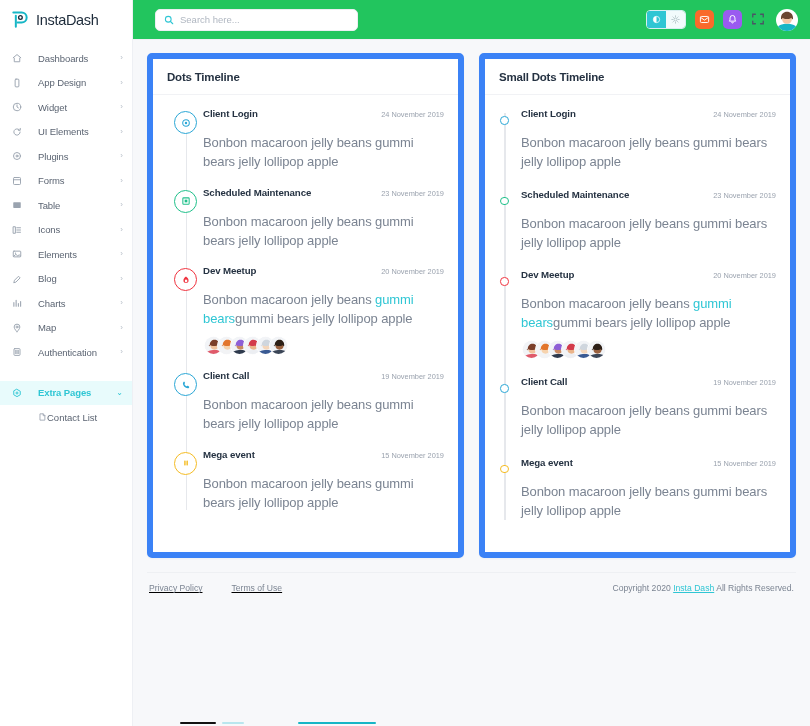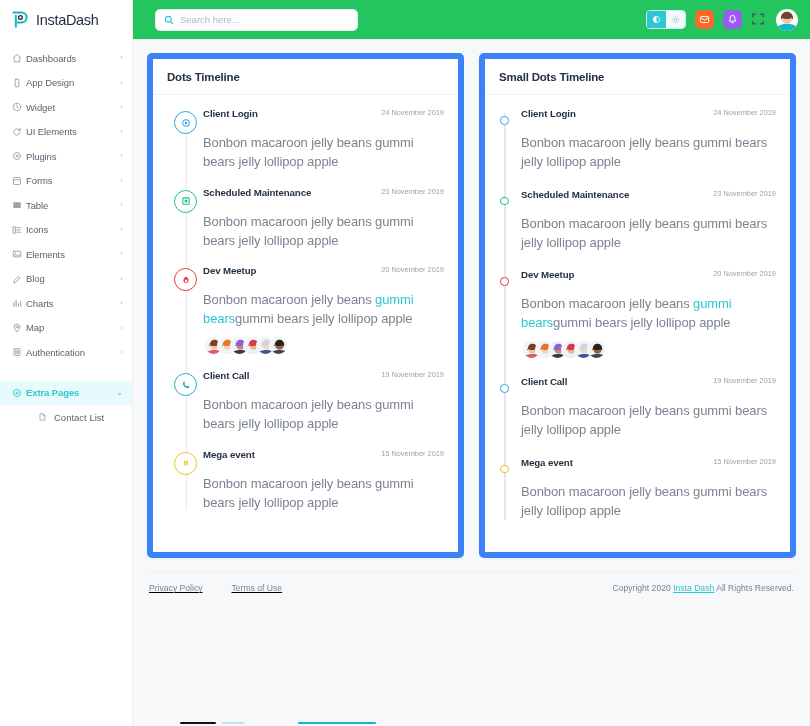--- a/index.html
+++ b/index.html
@@ -20,39 +20,39 @@
   .brand {
     height:40px; display:flex; align-items:center; padding-left:10px; gap:6px;
   }
   .logo-mark { width:20px; height:20px; flex:none; }
   .logo-text {
     font-size:14.5px; font-weight:normal; color:#1d2b3a; letter-spacing:-0.3px;
   }
   .nav { padding-top:6px; }
   .nav-item {
     display:flex; align-items:center; height:24.5px; padding:0 9px 0 12px;
-    gap:4px; cursor:pointer; position:relative;
+    gap:16px; cursor:pointer; position:relative;
   }
   .nav-item .ni-icon {
     width:10px; height:10px; flex:none; color:#9aa3af; display:flex;
     align-items:center; justify-content:center;
   }
   .nav-item .ni-label {
     flex:1; font-size:9.5px; color:#5b6472; letter-spacing:-0.1px;
   }
   .nav-item .ni-chev { font-size:8px; color:#b9c0ca; line-height:1; }
   .nav-item.active {
     background:#e8fbfc;
     margin-top:16px;
   }
   .nav-item.active .ni-label { color:#2fc6d4; font-weight:bold; }
   .nav-item.active .ni-icon { color:#2fc6d4; }
   .nav-item.active .ni-chev { color:#2fc6d4; }
   .sub-item {
-    display:flex; align-items:center; height:24px; padding-left:38px; gap:7px;
+    display:flex; align-items:center; height:24px; padding-left:38px; 
     cursor:pointer;
   }
   .sub-item .si-icon { width:9px; height:9px; color:#9aa3af; display:flex; align-items:center; }
   .sub-item .si-label { font-size:9.5px; color:#5b6472; }
 
   
   .header {
     position:absolute; left:133px; top:0; right:0; height:40px;
     background:#22c55e; display:flex; align-items:center;
     padding:0 12px 0 8px; border-bottom:1px solid #f0f1f5;
@@ -115,21 +115,21 @@
   .dot-big {
     position:absolute; left:7px; top:4px; width:23px; height:23px; border-radius:50%;
     border:1.6px solid #2ba7d6; background:#fff; display:flex;
     align-items:center; justify-content:center;
   }
   .dot-small {
     position:absolute; left:1px; top:9px; width:8.5px; height:8.5px; border-radius:50%;
     border:1.8px solid #2ba7d6; background:#fff;
   }
   .tl-content { flex:1; padding-top:1px; }
-  .tl-row1 { display:flex; align-items:flex-start;gap:24px; }
+  .tl-row1 { display:flex; align-items:flex-end;gap:24px; }
   .tl-title { font-size:9.7px; font-weight:bold; color:#253242; letter-spacing:-0.1px; }
   .tl-date { margin-left:auto; font-size:7.4px; color:#9aa2ae; }
   .tl-desc {
     margin-top:15px; font-size:13px; color:#7b8492; line-height:1.45;
     letter-spacing:-0.1px;
   }
   .tl-desc a { color:#2fc6d4; text-decoration:none; }
   .avatars { display:flex; margin-top:7px; padding-left:1px; }
   .avatars .av {
     width:19px; height:19px; border-radius:50%; overflow:hidden;

